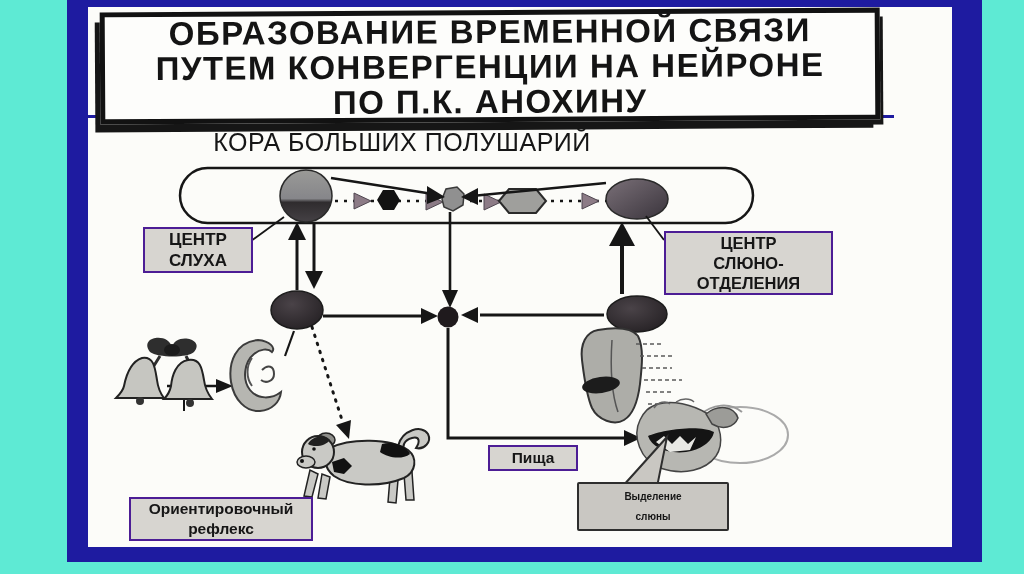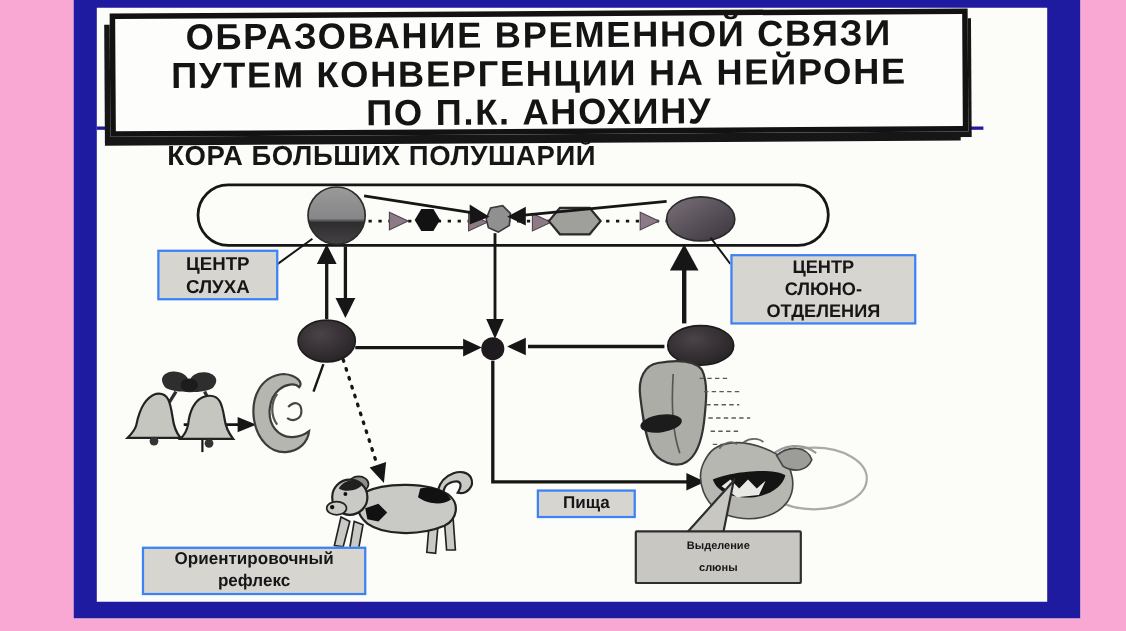--- a/index.html
+++ b/index.html
@@ -1,49 +1,49 @@
 <!DOCTYPE html>
 <html style="--c-frame: #1e1ba0; --c-ink: #161616; --c-label-box-bg: #d7d5d0; --c-callout-bg: #c9c7c2; --c-arrow-mauve: #8c7b86; --c-neuron-gray: #8f8f8f; --c-neuron-dark: #2e282c; --c-paper: #fcfcf9;"><head>
 <meta charset="utf-8">
 <style>
   html,body{margin:0;padding:0;background:#ffffff;}
   #stage{position:relative;width:1024px;height:574px;overflow:hidden;
-         font-family:"Liberation Sans","DejaVu Sans",sans-serif;background:#f9a8d4;}
+         font-family:"Liberation Sans","DejaVu Sans",sans-serif;background:#5eead4;}
   
   #frame{position:absolute;left:67px;top:0;width:915px;height:562px;box-sizing:border-box;
          background:var(--c-paper,#fcfcf9);border-style:solid;border-color:var(--c-frame,#1e1ba0);
          border-width:7px 30px 15px 21px;}
   #top-divider{position:absolute;left:88px;top:115px;width:806px;height:3px;
          background:var(--c-frame,#1e1ba0);z-index:1;}
   
   #title-box{position:absolute;left:100px;top:10px;width:780px;height:112px;box-sizing:border-box;
          background:#fdfdfb;border:5px solid #121212;z-index:3;
          box-shadow:-6px 9px 0 -1px #161616, 5px 7px 0 -2px #161616;
          transform:rotate(-0.35deg);
          display:flex;flex-direction:column;justify-content:center;align-items:center;}
   #title-box .tline{font-weight:bold;font-size:33px;line-height:35px;letter-spacing:1.5px;
          color:#141414;white-space:nowrap;}
   
   #cortex-heading{position:absolute;left:152px;top:128px;width:500px;height:30px;z-index:2;
-         font-weight:bold;font-size:25px;letter-spacing:0.5px;color:#161616;}
+         text-align:center;font-weight:normal;font-size:25px;letter-spacing:0.5px;color:#161616;}
   
   #diagram{position:absolute;left:0;top:0;width:1024px;height:574px;z-index:2;}
   .ln{stroke:var(--c-ink,#161616);fill:none;}
   .hd{fill:var(--c-ink,#161616);stroke:none;}
   .tri{fill:var(--c-arrow-mauve,#8c7b86);stroke:#4f4650;stroke-width:1;}
   
   .label-box{position:absolute;box-sizing:border-box;background:var(--c-label-box-bg,#d7d5d0);
-         border:2px solid #3b82f6;z-index:4;display:flex;align-items:center;justify-content:center;
+         border:2px solid #4c1d95;z-index:4;display:flex;align-items:center;justify-content:center;
          text-align:center;color:#161616;font-weight:bold;}
   .label-box .txt{white-space:pre-line;}
   #hearing-box{left:143px;top:227px;width:110px;height:46px;font-size:17px;line-height:21px;}
   #saliv-center-box{left:664px;top:231px;width:169px;height:64px;font-size:16.5px;line-height:20px;}
   #bell-box{left:109px;top:400px;width:97px;height:27px;font-size:15px;}
   #food-box{left:488px;top:401px;width:90px;height:26px;font-size:15.5px;margin-top:44px;}
-  #orient-box{left:129px;top:497px;width:204px;height:44px;font-size:15.5px;line-height:20px;}
+  #orient-box{left:129px;top:497px;width:184px;height:44px;font-size:15.5px;line-height:20px;}
   #saliva-callout{left:577px;top:482px;width:152px;height:49px;font-size:10px;line-height:20px;
          background:var(--c-callout-bg,#c9c7c2);border:2.5px solid #2e2e2e;border-radius:2px;}
 </style>
 </head>
 <body>
 
 <div id="stage">
 
   <div id="frame"></div>
   <div id="top-divider"></div>

